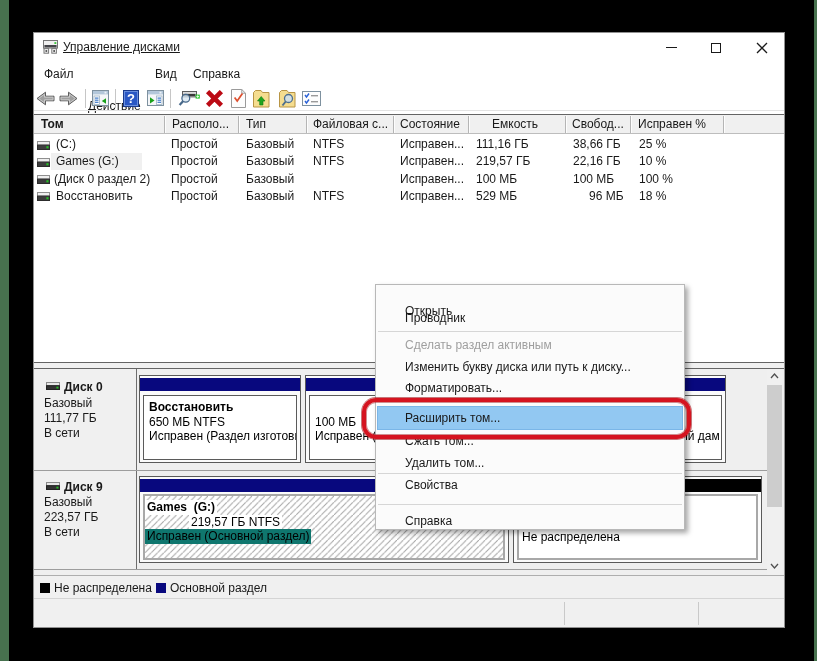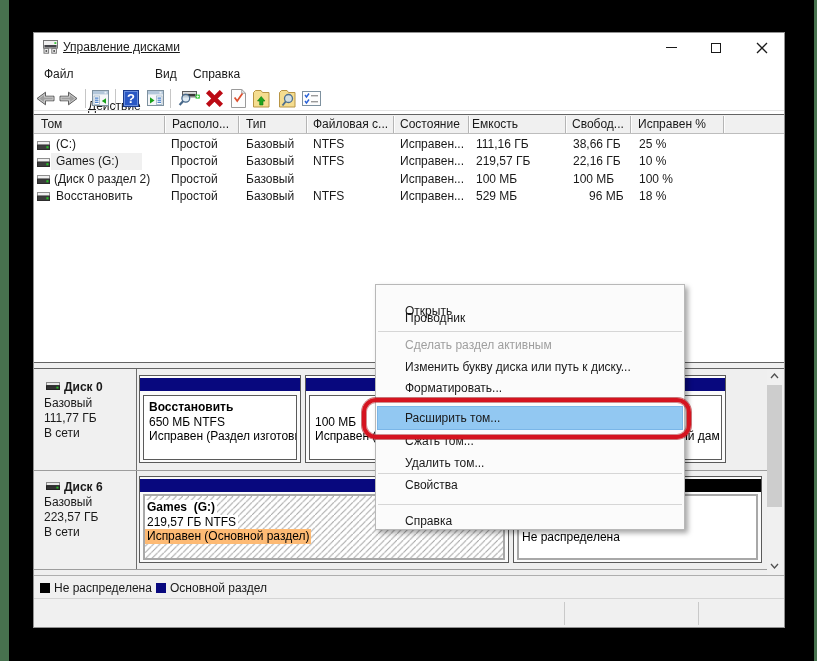--- a/index.html
+++ b/index.html
@@ -114,26 +114,26 @@
     <path d="M3 4 L4.5 6 L7 2.5" fill="none" stroke="#2a62d8" stroke-width="1.4"></path>
     <path d="M3 10 L4.5 12 L7 8.5" fill="none" stroke="#2a62d8" stroke-width="1.4"></path>
     <rect x="9" y="4" width="7" height="1.4" fill="#9a9a9a"></rect>
     <rect x="9" y="10" width="7" height="1.4" fill="#9a9a9a"></rect>
   </svg>
 </div>
 <div class="abs" style="left:34px;top:110px;width:750px;height:1px;background:#e3e3e3;"></div>
 
 <div class="abs" style="left:34px;top:114px;width:750px;height:1px;background:#646464;"></div>
 <div class="abs" id="lheader" style="left:34px;top:115px;width:750px;height:19px;background:#f0f0f0;border-bottom:1px solid #bdbdbd;"></div>
-<div class="txt" style="left:41px;top:116px;">Том</div>
+<div class="txt" style="left:41px;top:116px;font-weight:bold;">Том</div>
 <div class="txt" style="left:172px;top:116px;">Располо...</div>
 <div class="txt" style="left:246px;top:116px;">Тип</div>
 <div class="txt" style="left:313px;top:116px;">Файловая с...</div>
 <div class="txt" style="left:400px;top:116px;">Состояние</div>
-<div class="txt" style="left:472px;top:116px;">Емкость</div>
+<div class="txt" style="left:492px;top:116px;">Емкость</div>
 <div class="txt" style="left:572px;top:116px;">Свобод...</div>
 <div class="txt" style="left:638px;top:116px;">Исправен %</div>
 <div class="abs" style="left:164px;top:116px;width:1px;height:17px;background:#b5b5b5;"></div>
 <div class="abs" style="left:165px;top:116px;width:1px;height:17px;background:#fdfdfd;"></div>
 <div class="abs" style="left:238px;top:116px;width:1px;height:17px;background:#b5b5b5;"></div>
 <div class="abs" style="left:239px;top:116px;width:1px;height:17px;background:#fdfdfd;"></div>
 <div class="abs" style="left:306px;top:116px;width:1px;height:17px;background:#b5b5b5;"></div>
 <div class="abs" style="left:307px;top:116px;width:1px;height:17px;background:#fdfdfd;"></div>
 <div class="abs" style="left:393px;top:116px;width:1px;height:17px;background:#b5b5b5;"></div>
 <div class="abs" style="left:394px;top:116px;width:1px;height:17px;background:#fdfdfd;"></div>
@@ -241,41 +241,41 @@
     <div>Исправен (Загрузка, файл подкачки, аварийный дам</div>
   </div>
 </div>
 
 <div class="abs" style="left:34px;top:471px;width:103px;height:98px;background:#f0f0f0;border-right:1px solid #6e6e6e;"></div>
 <svg class="abs" style="left:46px;top:482px;" width="14" height="8" viewBox="0 0 14 8">
     <rect x="0.5" y="0.5" width="13" height="3.2" fill="#e6e6e6" stroke="#8a8a8a"></rect>
     <rect x="0.5" y="3.7" width="13" height="3.8" fill="#333333" stroke="#222"></rect>
     <rect x="10.4" y="4.7" width="2" height="1.8" fill="#22c322"></rect>
   </svg>
-<div class="txt" style="left:64px;top:479px;font-weight:bold;">Диск 6</div>
+<div class="txt" style="left:64px;top:479px;font-weight:bold;">Диск 9</div>
 <div class="txt" style="left:44px;top:494px;">Базовый</div>
 <div class="txt" style="left:44px;top:509px;">223,57 ГБ</div>
 <div class="txt" style="left:44px;top:524px;">В сети</div>
 <div class="abs" style="left:34px;top:569px;width:733px;height:1px;background:#9d9d9d;"></div>
 
 <div class="abs" style="left:139px;top:476px;width:370px;height:87px;background:#fbfbfb;border:1px solid #5a5a5a;">
   <div style="margin-top:2px;height:13px;background:#08087e;"></div>
   <svg class="abs" style="left:5px;top:19px;" width="358" height="64" viewBox="0 0 358 64" preserveAspectRatio="none">
       <defs>
         <pattern id="hp1" width="6.3" height="6.3" patternUnits="userSpaceOnUse">
           <rect width="6.3" height="6.3" fill="#ffffff"></rect>
           <path d="M-1.6,7.9 L7.9,-1.6" stroke="#a3a3a3" stroke-width="1"></path>
         </pattern>
       </defs>
       <rect width="358" height="64" fill="url(#hp1)"></rect>
     </svg>
   <div class="abs" style="left:3px;right:3px;top:17px;bottom:2px;border:2px solid #a8a8a8;padding:4px 0 0 0px;font-size:12px;line-height:14.7px;overflow:hidden;white-space:nowrap;">
     <div style="height:14.7px;"><span style="display:inline-block;background:#fff;padding:0 2px;height:14.7px;font-weight:bold;">Games&nbsp; (G:)</span></div>
-    <div style="height:14.7px;"><span style="display:inline-block;background:#fff;padding:0 2px;height:14.7px;">219,57 ГБ NTFS</span></div>
-    <div style="height:14.7px;"><span style="display:inline-block;background:#fdba74;padding:0 2px;height:14.7px;">Исправен (Основной раздел)</span></div>
+    <div style="height:14.7px;padding-left:44px;"><span style="display:inline-block;background:#fff;padding:0 2px;height:14.7px;">219,57 ГБ NTFS</span></div>
+    <div style="height:14.7px;"><span style="display:inline-block;background:#0f766e;padding:0 2px;height:14.7px;">Исправен (Основной раздел)</span></div>
   </div>
 </div>
 <div class="abs" style="left:513px;top:476px;width:249px;height:87px;background:#fbfbfb;border:1px solid #5a5a5a;">
   <div style="margin-top:2px;height:13px;background:#000;"></div>
   <div class="abs" style="left:3px;right:3px;top:17px;bottom:2px;border:2px solid #a8a8a8;background:#fff;padding:5px 0 0 3px;font-size:12px;line-height:14.7px;overflow:hidden;white-space:nowrap;">
     <div>&nbsp;</div>
     <div>&nbsp;</div>
     <div>Не распределена</div>
   </div>
 </div>

